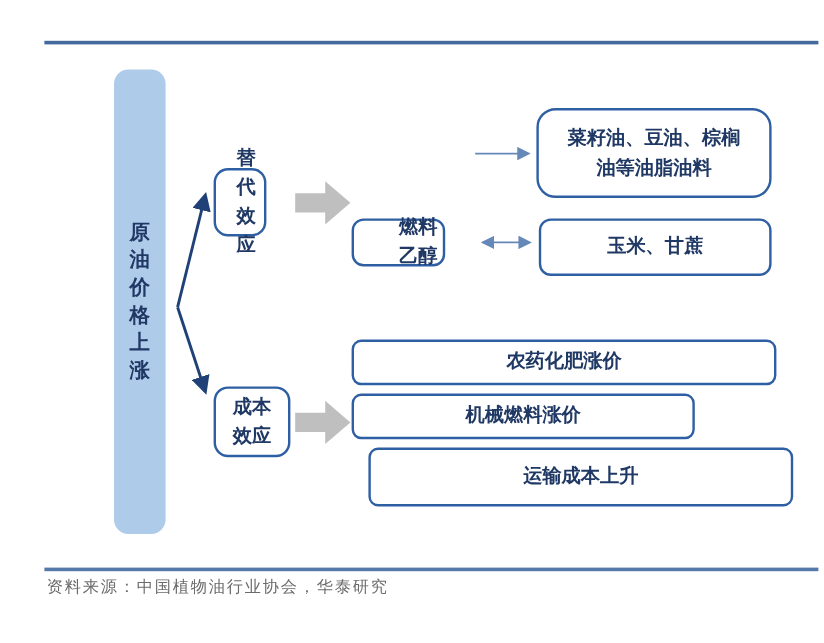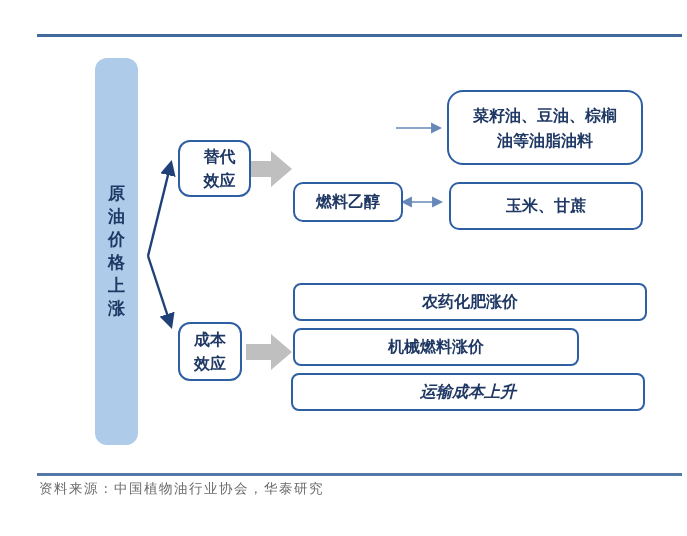--- a/index.html
+++ b/index.html
@@ -74,29 +74,29 @@
     display: flex;
     flex-direction: column;
     align-items: center;
     justify-content: center;
     text-align: center;
     font-weight: 600;
     font-size: 16px;
     line-height: 24px;
   }
 
-  .node-substitution { left: 178px; top: 140px; width: 73px; height: 57px; border-radius: 12px; padding-left: 10px; }
+  .node-substitution { left: 178px; top: 140px; width: 44px; height: 57px; border-radius: 12px; padding-left: 10px; }
   .node-cost         { left: 178px; top: 322px; width: 64px; height: 59px; border-radius: 12px; }
   .node-biodiesel    { left: 293px; top: 93px;  width: 102px; height: 69px; border-radius: 14px; }
   .node-oils         { left: 447px; top: 90px;  width: 196px; height: 75px; border-radius: 16px; line-height: 25px; }
-  .node-ethanol      { left: 293px; top: 182px; width: 110px; height: 40px; border-radius: 10px; }
+  .node-ethanol      { left: 293px; top: 182px; width: 78px; height: 40px; border-radius: 10px; padding-left: 33px; }
   .node-corn         { left: 449px; top: 182px; width: 194px; height: 48px; border-radius: 10px; }
   .node-pesticide    { left: 293px; top: 283px; width: 354px; height: 38px; border-radius: 8px; }
   .node-machinery    { left: 293px; top: 328px; width: 286px; height: 38px; border-radius: 8px; }
-  .node-transport    { left: 291px; top: 373px; width: 354px; height: 38px; border-radius: 8px; font-style: italic; }
+  .node-transport    { left: 307px; top: 373px; width: 354px; height: 49px; border-radius: 8px; }
 
   
   .footer-rule {
     position: absolute;
     left: 37px;
     top: 473px;
     width: 645px;
     height: 3px;
     background: #5478A8;
   }

